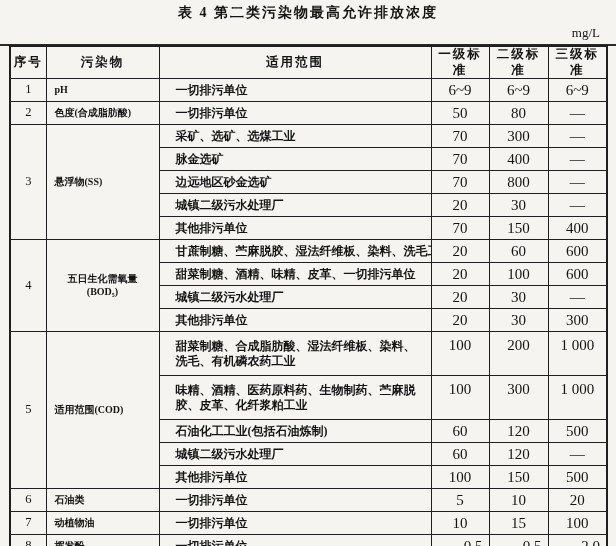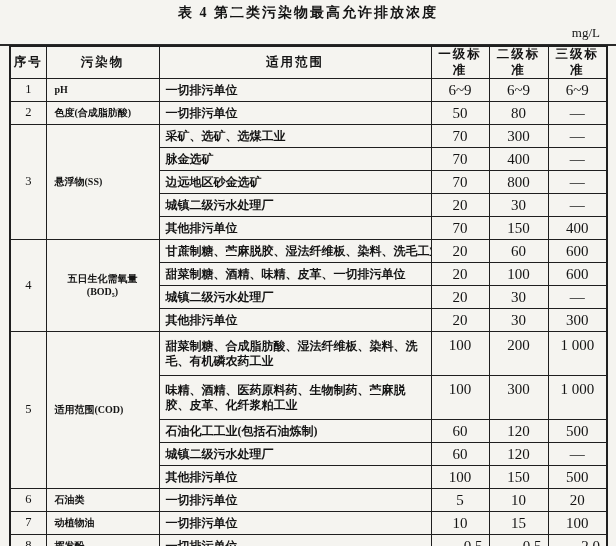--- a/index.html
+++ b/index.html
@@ -49,21 +49,21 @@
     letter-spacing:2px;
     text-align:center;
     padding:0 2px;
   }
   tbody tr { height:23px; }
   tbody tr.tall { height:44px; }
   td { font-size:12.5px; }
   .c-no  { text-align:center; font-size:12.5px; }
   .c-pol { text-align:left; padding:0 4px 0 8px; font-weight:bold; white-space:nowrap; font-size:10px;margin-left:18px; }
   .c-pol.center { text-align:center; padding:0; }
-  .c-scope { text-align:left; padding:1px 4px 1px 6px; font-weight:bold; white-space:nowrap; font-size:12px; }
+  .c-scope { text-align:left; padding:1px 4px 1px 16px; font-weight:bold; white-space:nowrap; font-size:12px; }
   tr.tall .c-scope { white-space:normal; }
   .c-val { text-align:center; font-size:15px;margin-top:44px; }
   td.c-val.top { vertical-align:top; padding-top:4px; }
   td.c-val.right { text-align:right; padding-right:6px; }
 </style>
 </head>
 <body>
 
 <div class="page">
   <div class="doc-title">表 4  第二类污染物最高允许排放浓度</div>

